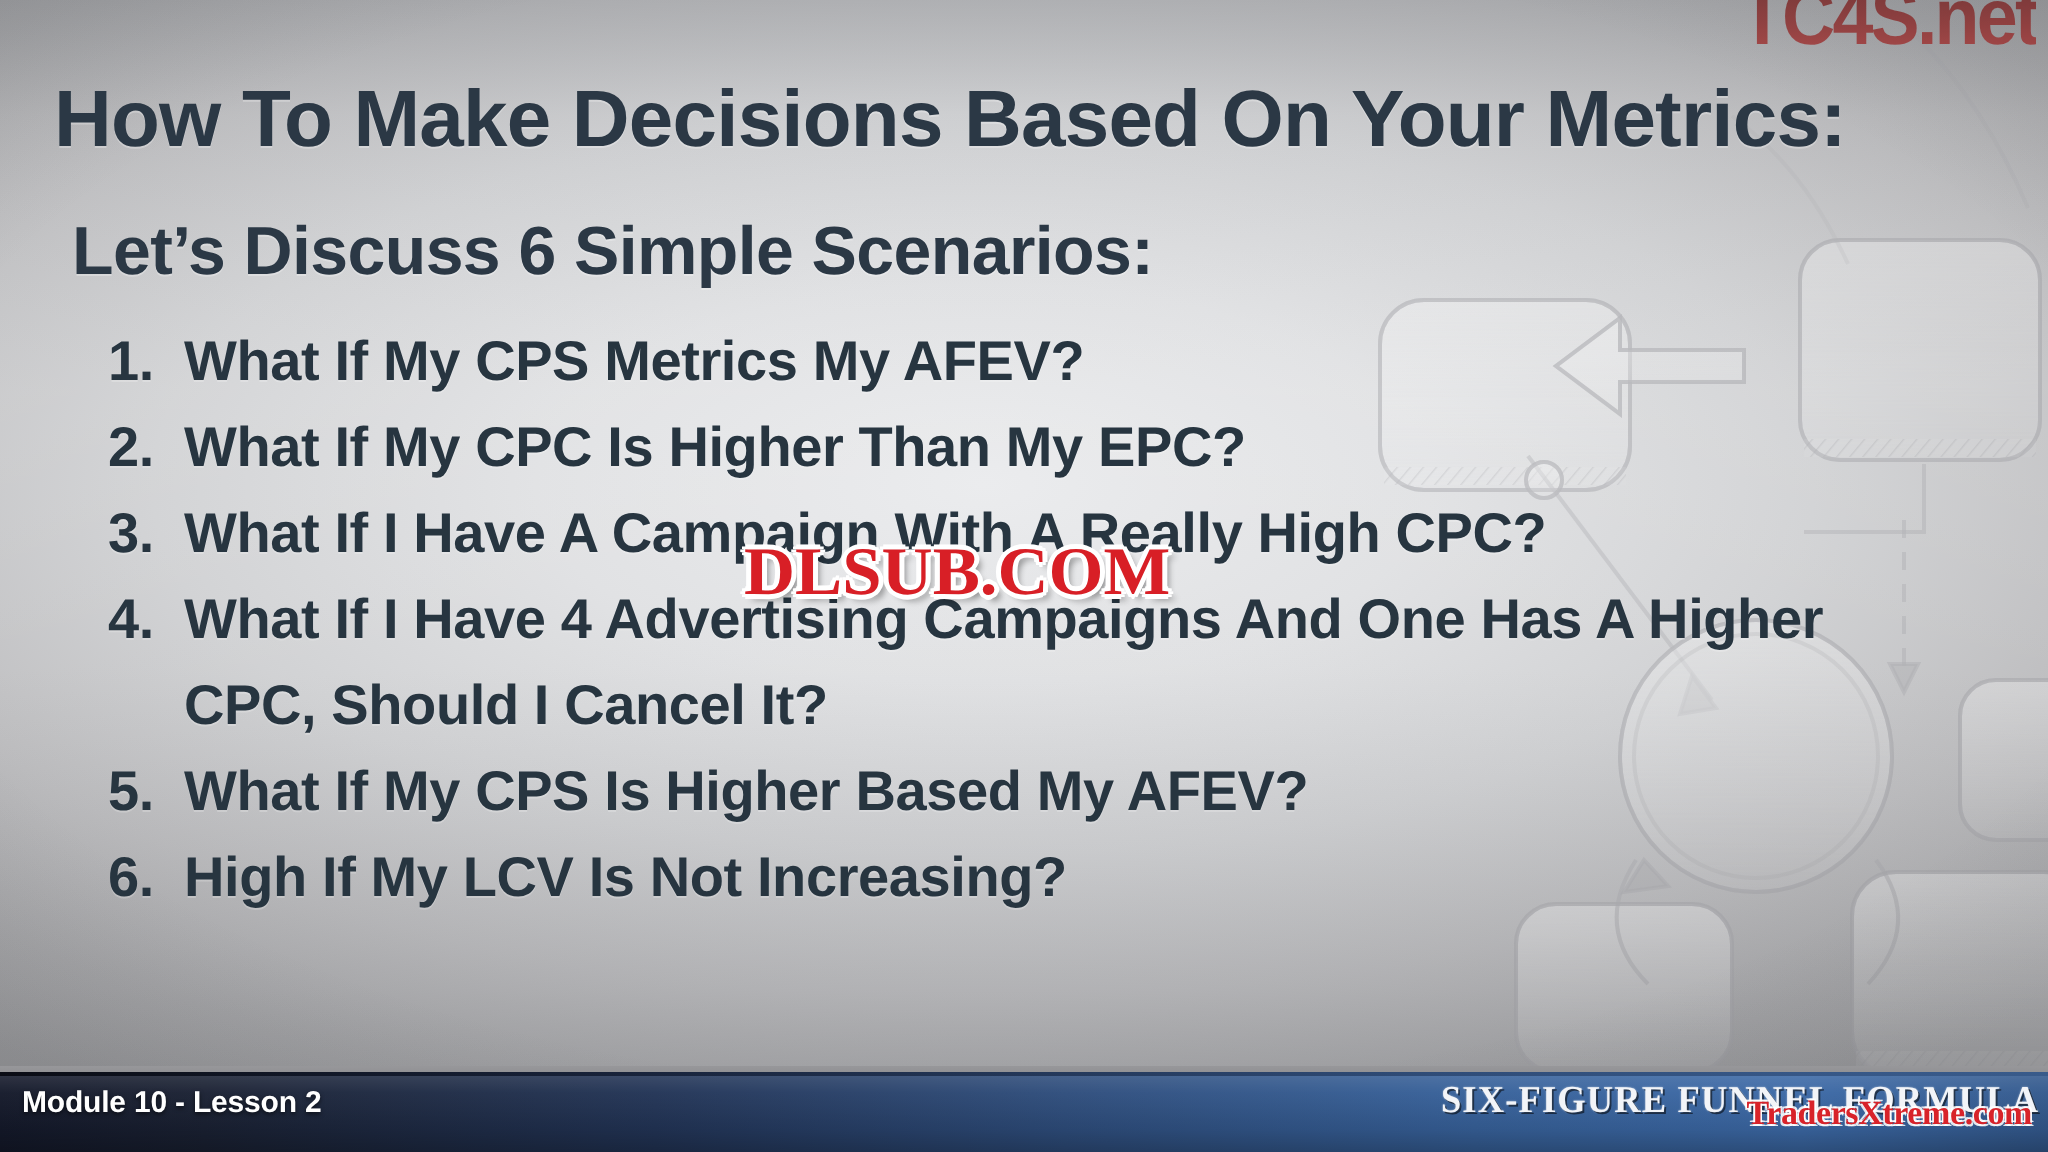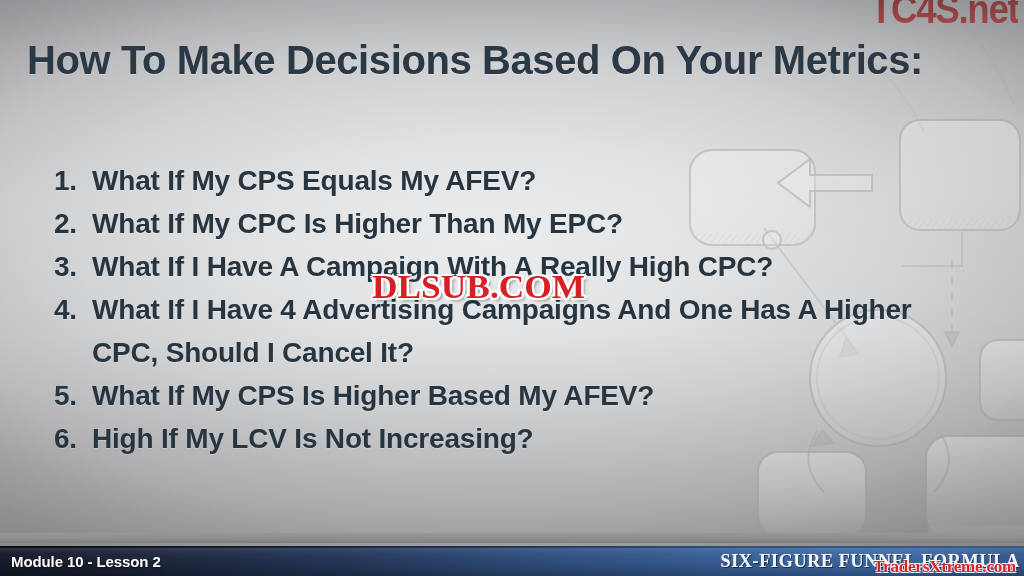--- a/index.html
+++ b/index.html
@@ -167,21 +167,21 @@
     right: 0;
     bottom: 33px;
     height: 10px;
     background: linear-gradient(180deg, #97979a 0%, #8d8d90 60%, #7e7e82 100%);
   }
   .footer {
     position: absolute;
     left: 0;
     right: 0;
     bottom: 0;
-    height: 30px;
+    height: 40px;
     background:
       linear-gradient(180deg,
         rgba(255,255,255,0.13) 0%,
         rgba(255,255,255,0.03) 26%,
         rgba(0,0,0,0.10) 72%,
         rgba(0,0,0,0.26) 100%),
       linear-gradient(90deg,
         #14192a 0%,
         #1a2133 10%,
         #223456 32%,
@@ -310,25 +310,26 @@
       </g>
     </svg>
   </div>
 
   <div class="bg-vignette"></div>
 
   <div class="wm-tc4s">TC4S.net</div>
 
   <div class="title">How To Make Decisions Based On Your Metrics:</div>
 
+  <div class="subtitle">Let’s Discuss 6 Simple Scenarios:</div>
 
   <div class="list">
     <div class="list-item">
       <span class="list-num">1.</span>
-      <span class="list-text">What If My CPS Equals My AFEV?</span>
+      <span class="list-text">What If My CPS Metrics My AFEV?</span>
     </div>
     <div class="list-item">
       <span class="list-num">2.</span>
       <span class="list-text">What If My CPC Is Higher Than My EPC?</span>
     </div>
     <div class="list-item">
       <span class="list-num">3.</span>
       <span class="list-text">What If I Have A Campaign With A Really High CPC?</span>
     </div>
     <div class="list-item">

